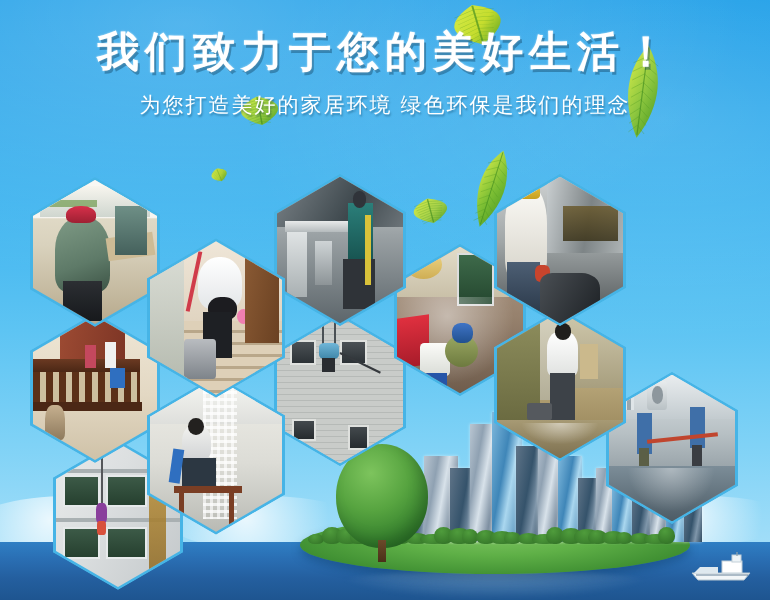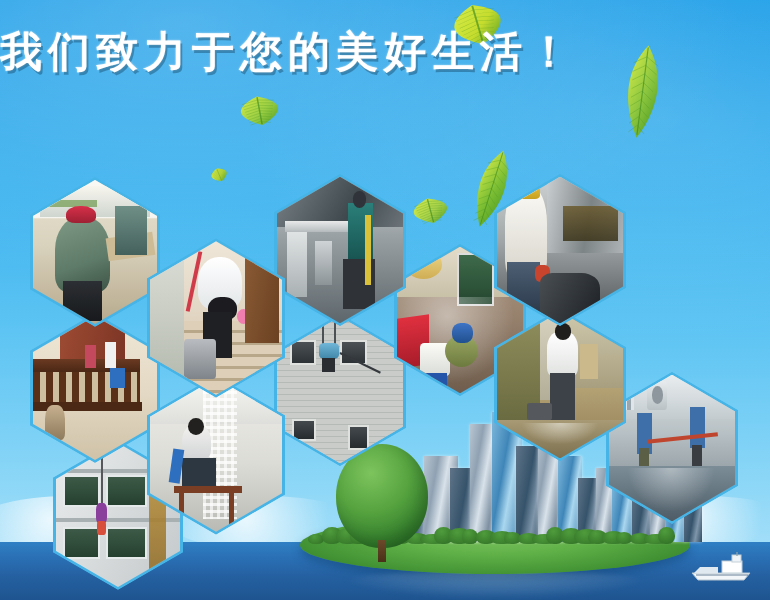--- a/index.html
+++ b/index.html
@@ -15,21 +15,21 @@
   }
   
   .glow{
     position:absolute;inset:0;
     background:
       radial-gradient(900px 420px at 24% 4%, rgba(255,255,255,.22), rgba(255,255,255,0) 62%),
       radial-gradient(700px 380px at 86% 20%, rgba(255,255,255,.14), rgba(255,255,255,0) 60%);
     pointer-events:none;
   }
   
-  .head{position:absolute;left:0;right:0;top:30px;text-align:left;z-index:40;}
+  .head{position:absolute;left:0;right:0;top:30px;text-align:center;z-index:40;}
   .title{
     font-size:42px;font-weight:bold;color:#ffffff;letter-spacing:6px;
     line-height:1.05;margin:0;
     text-shadow:2px 3px 0 rgba(10,55,85,.38), 0 0 2px rgba(255,255,255,.7);
   }
   .subtitle{
     font-size:21px;color:#ffffff;letter-spacing:2px;margin:17px 0 0 0;
     text-shadow:1px 2px 2px rgba(10,55,85,.40);
   }
   
@@ -97,20 +97,21 @@
 
 <div id="banner">
   <div class="glow"></div>
 
   <div class="cloud" style="left:-30px;bottom:44px;width:200px;height:60px;"></div>
   <div class="cloud" style="left:170px;bottom:50px;width:190px;height:54px;"></div>
   <div class="cloud" style="right:-20px;bottom:56px;width:170px;height:48px;"></div>
 
   <div class="head">
     <h1 class="title">我们致力于您的美好生活！</h1>
+    <p class="subtitle">为您打造美好的家居环境 绿色环保是我们的理念</p>
   </div>
 
   <div id="leaf-layer">
       <div class="leaf" style="left: 438px; top: 4px; transform: rotate(-14deg);">
         <svg width="78" height="42" viewBox="0 0 100 200" preserveAspectRatio="none">
           <defs>
             <linearGradient id="lg7842" x1="0" y1="0" x2="1" y2="1">
               <stop offset="0%" stop-color="#d6ec4a"></stop>
               <stop offset="55%" stop-color="#c6dd2e"></stop>
               <stop offset="100%" stop-color="#4f9c22"></stop>

